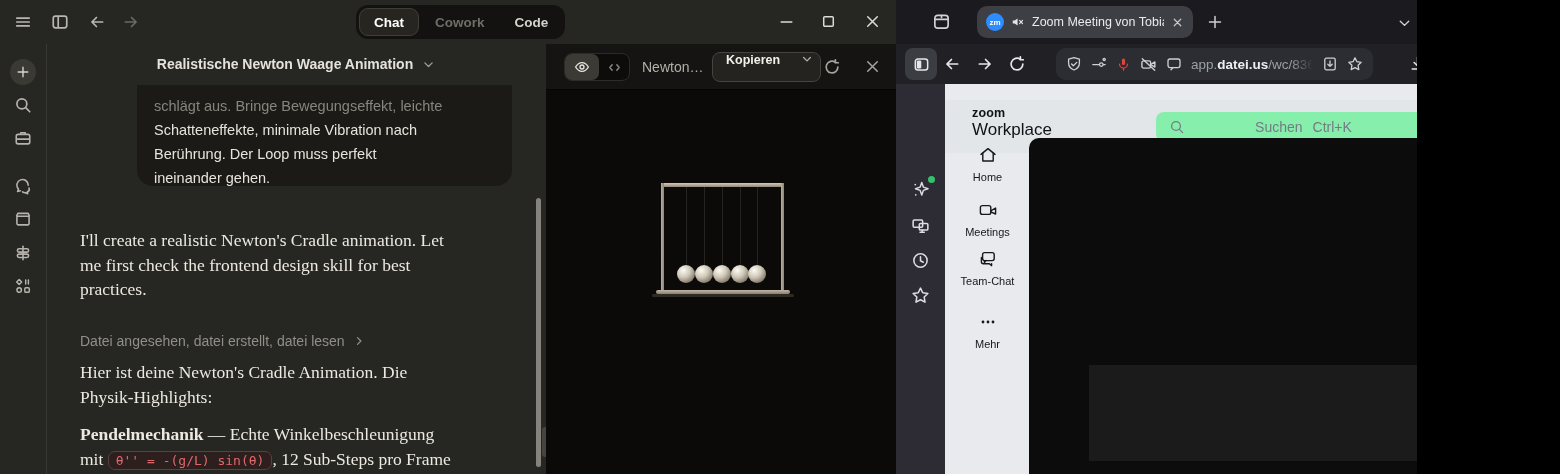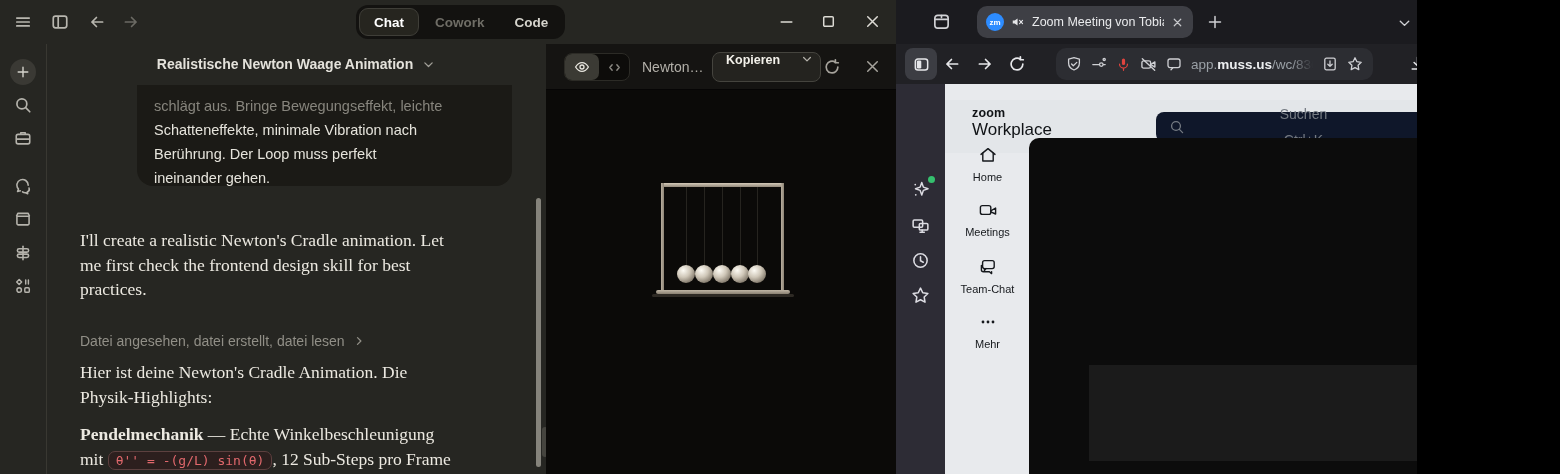--- a/index.html
+++ b/index.html
@@ -116,23 +116,23 @@
   .side-ic { position:absolute; left:15px; color:#dcdce2; }
   .green-dot { position:absolute; left:32px; top:92px; width:7px; height:7px; border-radius:50%;
                background:#35c06e; }
 
   
   .zw-page { position:absolute; left:49px; top:84px; width:615px; height:390px; background:#e8eaed; }
   .zw-header { position:absolute; left:0; top:16px; width:615px; height:53px; background:#e3e6e9; }
   .zw-logo { position:absolute; left:27px; top:7px; color:#101316; line-height:1.1; }
   .zw-logo .l1 { font-size:12.5px; font-weight:700; letter-spacing:.2px; }
   .zw-logo .l2 { font-size:17px; font-weight:400; }
-  .zw-search { position:absolute; left:211px; top:12px; width:295px; height:30px; background:#0f172a;
+  .zw-search { position:absolute; left:211px; top:12px; width:295px; height:30px; background:#86efac;
                border-radius:8px; display:flex; align-items:center; justify-content:center; gap:10px;
-               color:#757b83; font-size:14px;flex-direction:column; }
+               color:#757b83; font-size:14px; }
   .zw-search .mag { position:absolute; left:13px; top:7px; color:#757b83; }
   .zw-bluebtn { position:absolute; left:607px; top:11px; width:8px; height:38px; background:#2a7cba;
                 border-radius:8px 0 0 8px; }
   .zw-nav { position:absolute; left:0; top:53px; width:85px; height:337px; }
   .zw-item { position:absolute; left:0; width:85px; display:flex; flex-direction:column;
              align-items:center; gap:6px; color:#15181c; }
   .zw-item .lbl { font-size:11px; }
   .zw-meeting { position:absolute; left:84px; top:54px; width:531px; height:336px; background:#0c0c0c;
                 border-radius:10px 0 0 0; }
   .zw-panel { position:absolute; left:60px; top:227px; width:444px; height:96px; background:#1b1b1b; }
@@ -441,21 +441,21 @@
             </svg>
         </span>
         <span class="uic">
           <svg class="i" width="16" height="16" viewBox="0 0 16 16" fill="none" stroke="currentColor" stroke-width="1.3" stroke-linecap="round" stroke-linejoin="round">
               <rect x="2" y="3" width="12" height="8.6" rx="2"></rect>
               <path d="M5 13.8l2-2.2"></path>
             </svg>
         </span>
         <span class="url-text">
             <span class="sub">app.</span>
-            <span class="dom">muss.us</span>
+            <span class="dom">datei.us</span>
             <span class="pth">/wc/836</span>
           </span>
         <span class="uic">
           <svg class="i" width="16" height="16" viewBox="0 0 16 16" fill="none" stroke="currentColor" stroke-width="1.3" stroke-linecap="round" stroke-linejoin="round">
               <rect x="2.8" y="2.2" width="10.4" height="11.6" rx="1.6"></rect>
               <path d="M8 5v5.2M5.8 8.2 8 10.4l2.2-2.2"></path>
             </svg>
         </span>
         <span class="uic">
           <svg class="i" width="16" height="16" viewBox="0 0 16 16" fill="none" stroke="currentColor" stroke-width="1.3" stroke-linejoin="round">
@@ -548,21 +548,21 @@
         </div>
         <div class="zw-item" style="top:63px">
           <span>
             <svg class="i" width="20" height="20" viewBox="0 0 20 20" fill="none" stroke="currentColor" stroke-width="1.4" stroke-linejoin="round">
                 <rect x="2.4" y="5.6" width="10.4" height="8.8" rx="2"></rect>
                 <path d="M12.8 10.8 17.6 8v6l-4.8-2.2z"></path>
               </svg>
           </span>
           <span class="lbl">Meetings</span>
         </div>
-        <div class="zw-item" style="top:120px">
+        <div class="zw-item" style="top:112px">
           <span>
             <svg class="i" width="20" height="20" viewBox="0 0 20 20" fill="none" stroke="currentColor" stroke-width="1.4" stroke-linecap="round" stroke-linejoin="round">
                 <rect x="4.6" y="3.6" width="11.6" height="8" rx="2"></rect>
                 <path d="M8 11.6l-1.6 2v-2"></path>
                 <path d="M3.4 8.4v4.4a2 2 0 0 0 2 2h6l2.2 1.8v-1.8"></path>
               </svg>
           </span>
           <span class="lbl">Team-Chat</span>
         </div>
         <div class="zw-item" style="top:175px">

